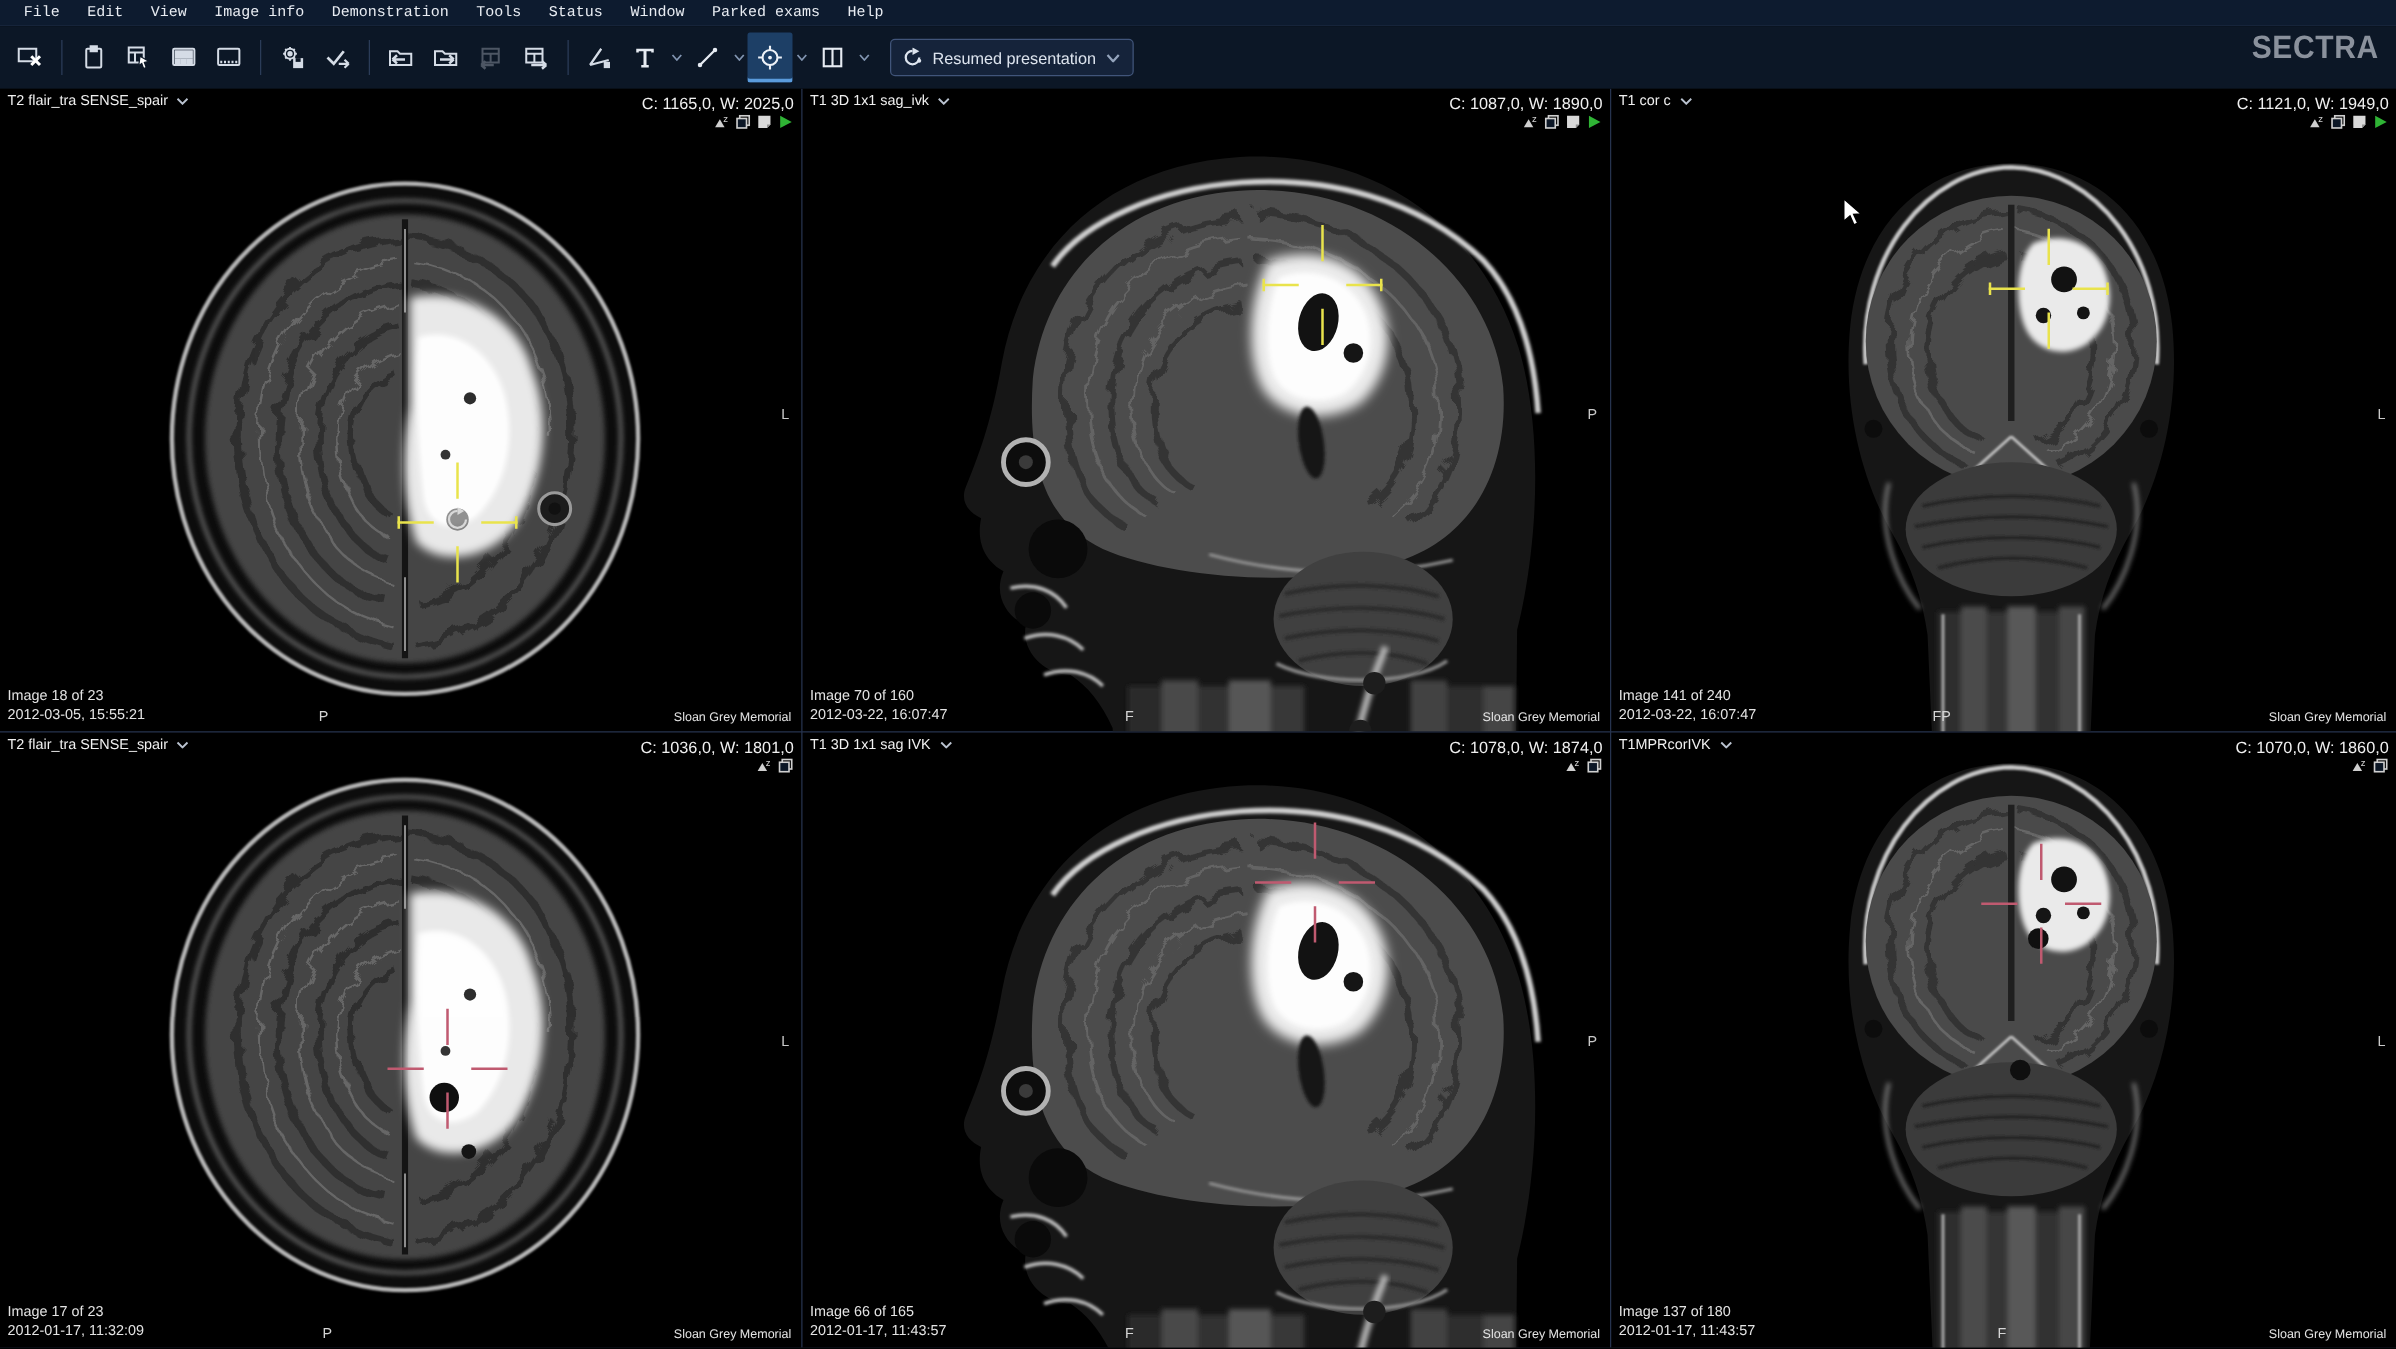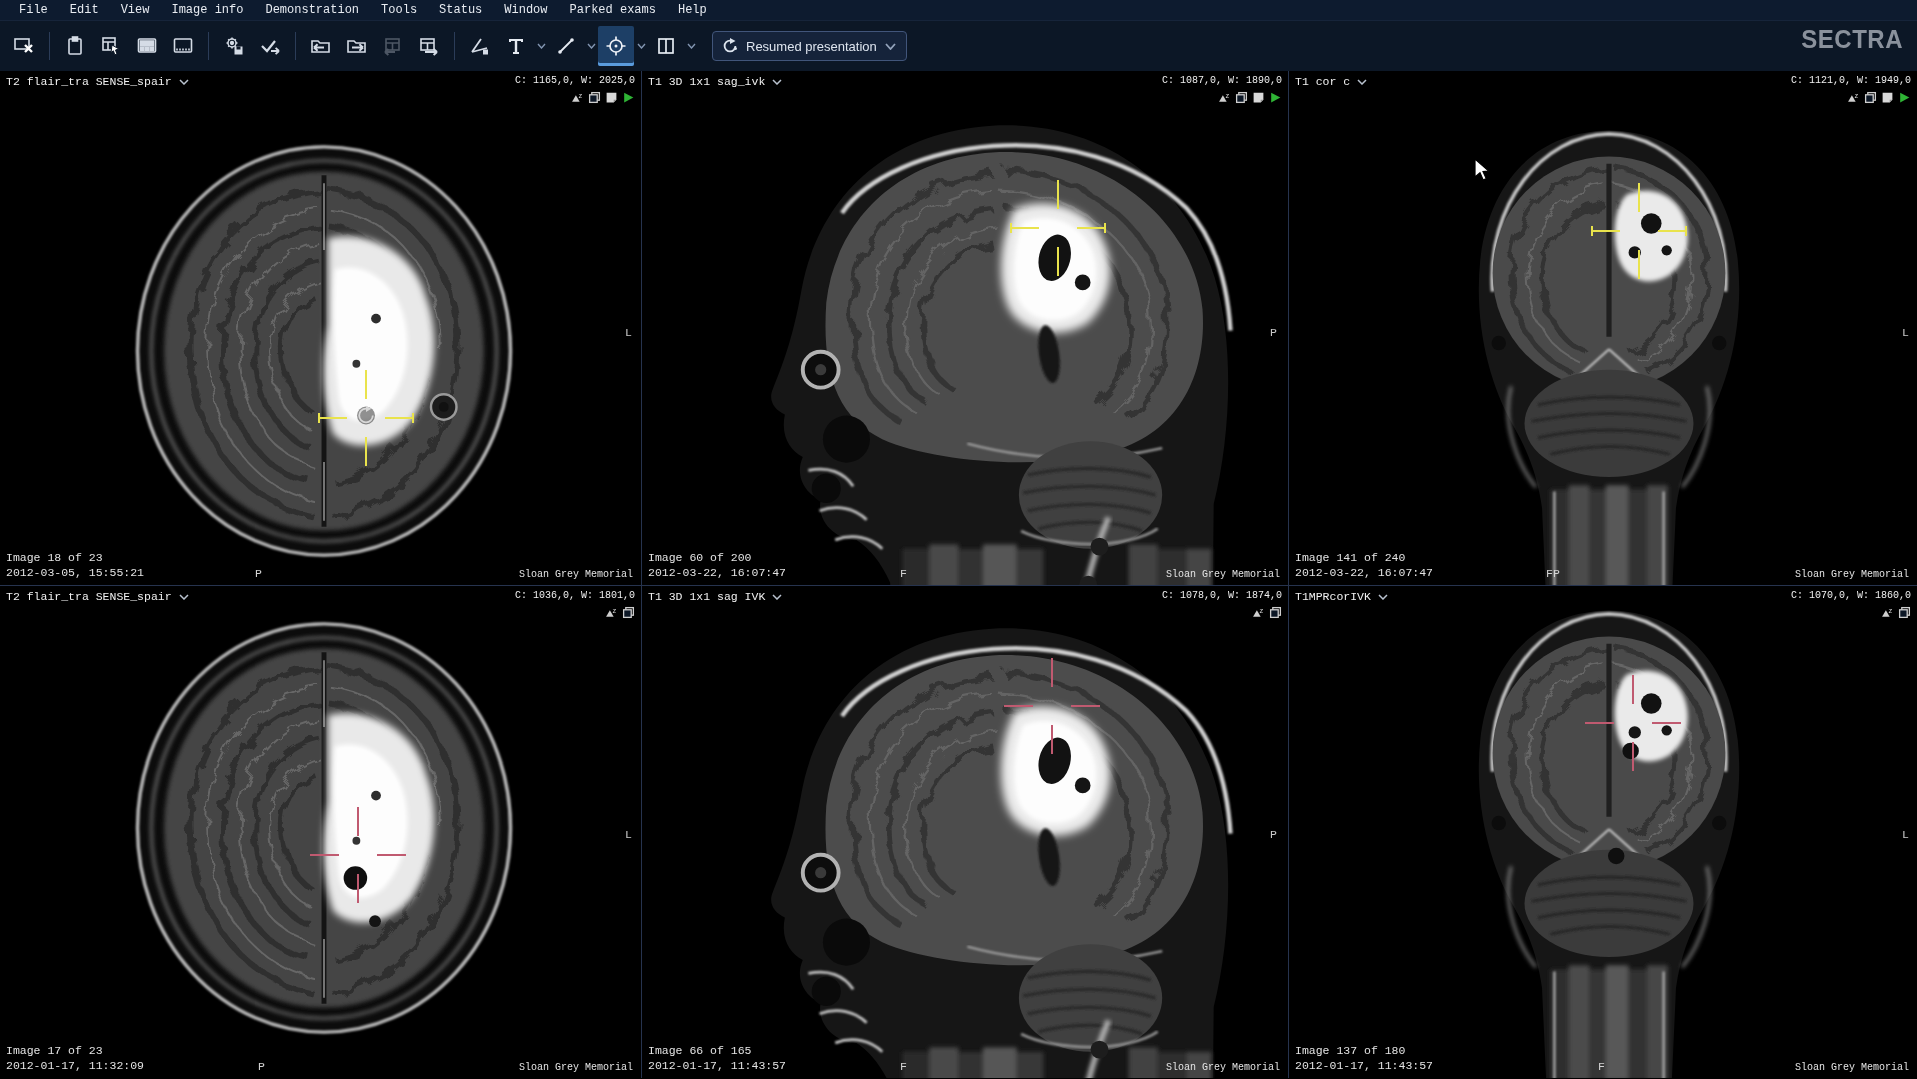--- a/index.html
+++ b/index.html
@@ -21,27 +21,27 @@
   .chevbtn { width:14px; height:40px; display:flex; align-items:center; justify-content:center; }
   .preset { margin-left:14px; height:30px; display:flex; align-items:center; gap:8px;
     background:#15233a; border:1px solid #41557a; border-radius:4px; padding:0 10px 0 9px; }
   .preset .plabel { color:#dde4ee; font-size:13px; }
   .brand { position:absolute; right:14px; top:4px; color:#8a919c; font-size:24px; font-weight:800;
     letter-spacing:.5px; transform:scaleY(1.08); }
 
   
   .grid { width:1917px; height:1007px; display:grid;
     grid-template-columns:641px 646px 1fr; grid-template-rows:514px 1fr; gap:1px; background:#26334e; }
-  .vp { position:relative; background:#000; overflow:hidden;font-family:Liberation Mono, monospace; }
+  .vp { position:relative; background:#000; overflow:hidden; }
   .vp .mri { position:absolute; }
 
   .vp-head { position:absolute; top:4px; left:6px; right:6px; display:flex;
     justify-content:space-between; align-items:flex-start; z-index:5; }
   .series { display:flex; align-items:center; gap:7px; color:#f0f0f0; font-size:11.5px; }
-  .cw { color:#f0f0f0; font-size:10px; }
+  .cw { color:#f0f0f0; font-size:13px; }
   .mini-icons { position:absolute; top:20px; right:6px; display:flex; gap:4px; align-items:center; z-index:5; }
 
   .orient { position:absolute; color:#c9c9c9; font-size:11.5px; z-index:5; }
   .blines { position:absolute; left:6px; bottom:5px; color:#e3e3e3; font-size:11.5px; line-height:15px; z-index:5; }
   .institution { position:absolute; right:8px; bottom:5px; color:#e3e3e3; font-size:10px; z-index:5; }
   .bletter { position:absolute; bottom:5px; color:#d5d5d5; font-size:11.5px; z-index:5; }
 
   
   .xhair { position:absolute; width:96px; height:96px; transform:translate(-50%,-50%); z-index:6; }
   .xhair i { position:absolute; display:block; }
@@ -463,21 +463,21 @@
         </svg>
       <svg width="13" height="13">
           <use href="#ic-note"></use>
         </svg>
       <svg width="13" height="13">
           <use href="#ic-play"></use>
         </svg>
     </div>
     <div class="orient" style="left:628px;top:255px">P</div>
     <div class="blines">
-      <div>Image 60 of 200</div>
+      <div>Image 70 of 160</div>
       <div>2012-03-22, 16:07:47</div>
     </div>
     <div class="bletter" style="left:258px">F</div>
     <div class="institution">Sloan Grey Memorial</div>
     <div class="xhair yellow" style="left:416px;top:157px">
       <i class="v t"></i>
         <i class="v b"></i>
         <i class="h l"></i>
         <i class="h r"></i>
       <i class="tick tl"></i>

